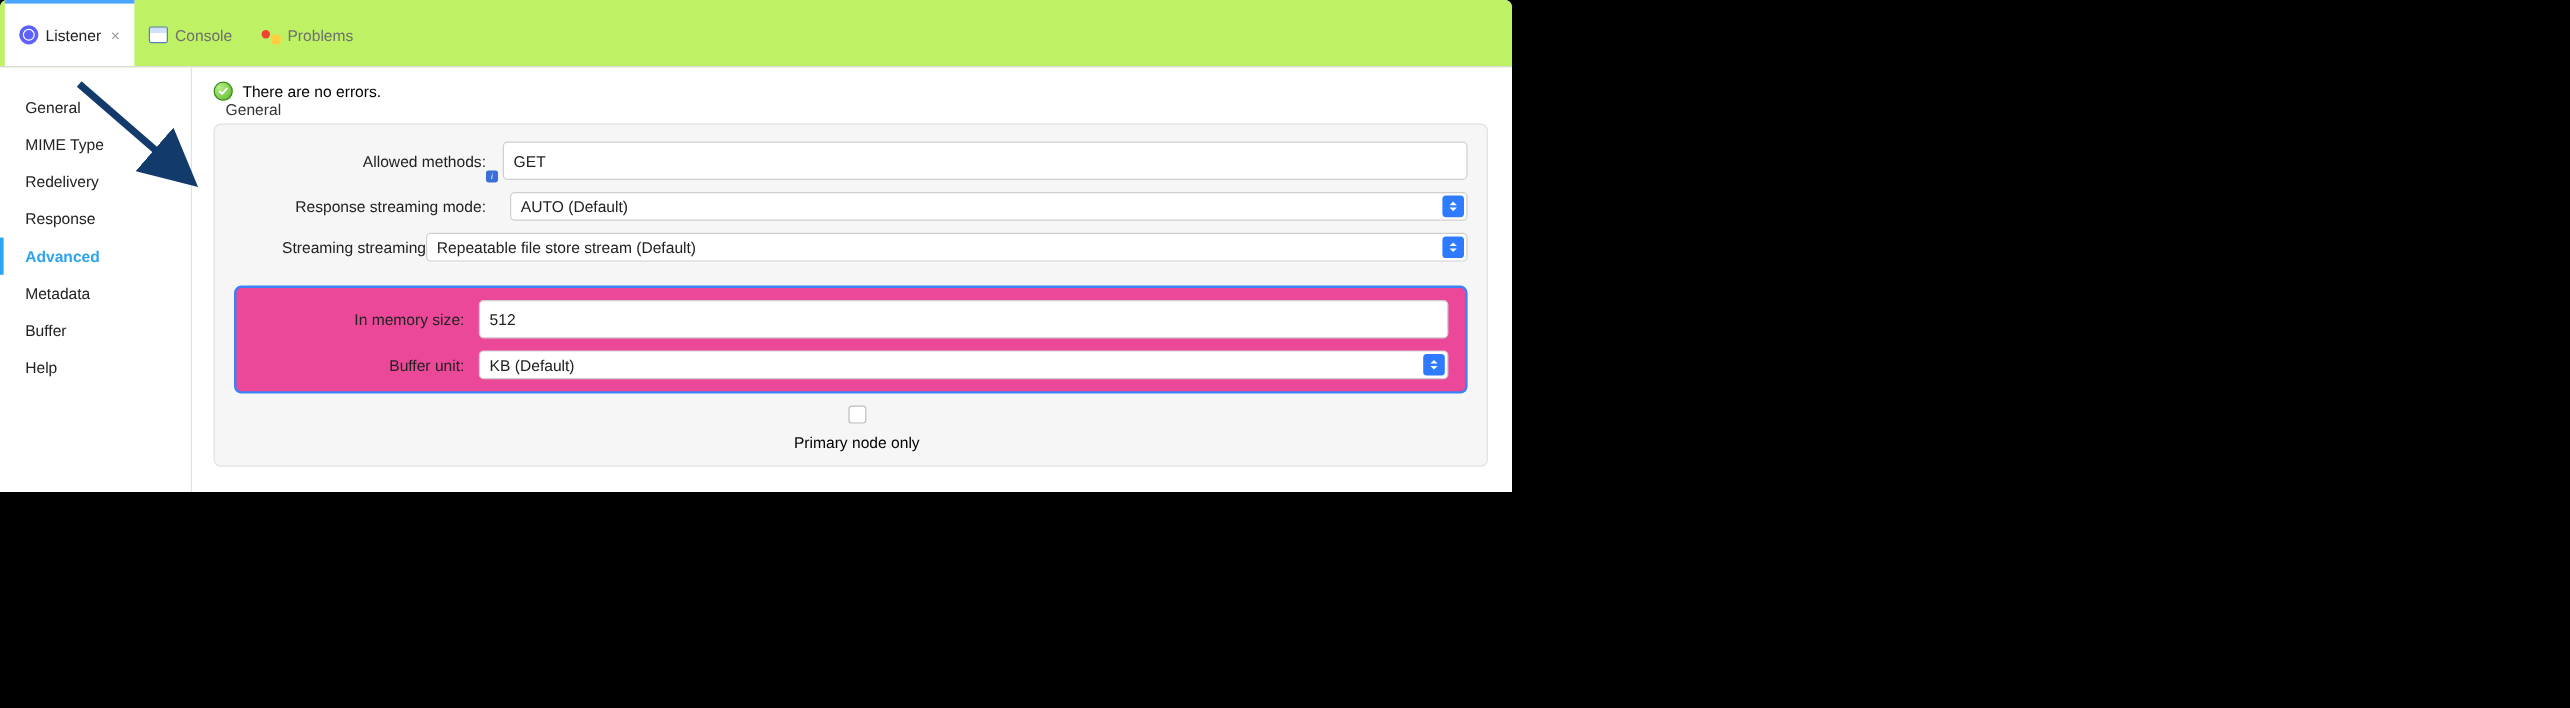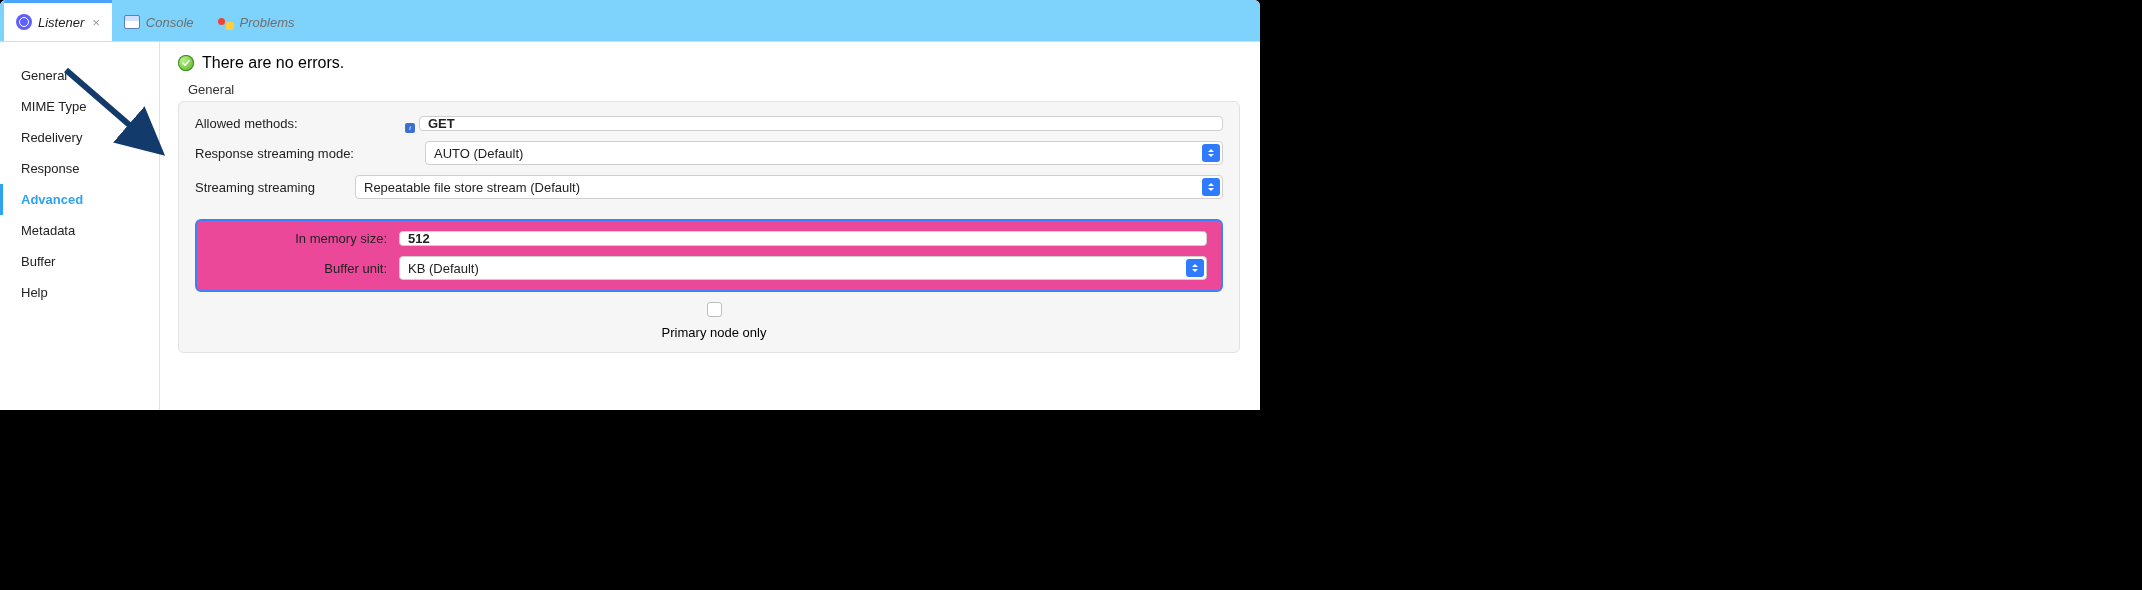--- a/index.html
+++ b/index.html
@@ -13,27 +13,26 @@
     }
     .ide-window {
       width: 1260px;
       height: 410px;
       background: #fff;
       border-radius: 6px 6px 0 0;
       overflow: hidden;
       position: relative;
     }
     .tabbar {
-      height: 42px;
-      background: #7dd3fc;
+      height: 56px;
+      background: #bef264;
       border-bottom: 1px solid #d9d9d9;
       display: flex;
       align-items: stretch;
       padding-left: 4px;
-      font-style: italic;
     }
     .tab {
       display: flex;
       align-items: center;
       gap: 6px;
       padding: 0 12px;
       font-size: 13px;
       color: #6f6f6f;
       cursor: pointer;
       border-top: 3px solid transparent;
@@ -71,22 +70,22 @@
     }
     .main-pane {
       flex: 1;
       padding: 12px 20px 10px 18px;
       overflow: auto;
     }
     .msg-row {
       display: flex;
       align-items: center;
       gap: 8px;
-      font-size: 16px;
-      margin-bottom: 10px;
+      font-size: 13px;
+      margin-bottom: 0;
     }
     .ok-icon {
       width: 16px; height: 16px;
       border-radius: 50%;
       background: radial-gradient(circle at 30% 30%, #b7ef8a, #53b321);
       display: flex; align-items: center; justify-content: center;
       box-shadow: inset 0 0 0 1px #3c8b1a;
     }
     .ok-icon svg { display: block; }
     .section-label {
@@ -102,32 +101,31 @@
     }
     .form-row {
       display: flex;
       align-items: center;
       margin-bottom: 10px;
     }
     .form-row label {
       min-width: 210px;
       font-size: 13px;
       color: #222;
-      text-align: left;
+      text-align: right;
     }
     .text-input {
       flex: 1;
-      height: 15px;
+      height: 32px;
       border: 1px solid #cfcfcf;
       border-radius: 4px;
       background: #fff;
       padding: 2px 8px;
       font-size: 13px;
       color: #222;
-      font-weight: bold;
     }
     .select {
       flex: 1;
       height: 24px;
       border: 1px solid #cfcfcf;
       border-radius: 4px;
       background: #fff;
       padding: 2px 22px 2px 8px;
       font-size: 13px;
       color: #222;

